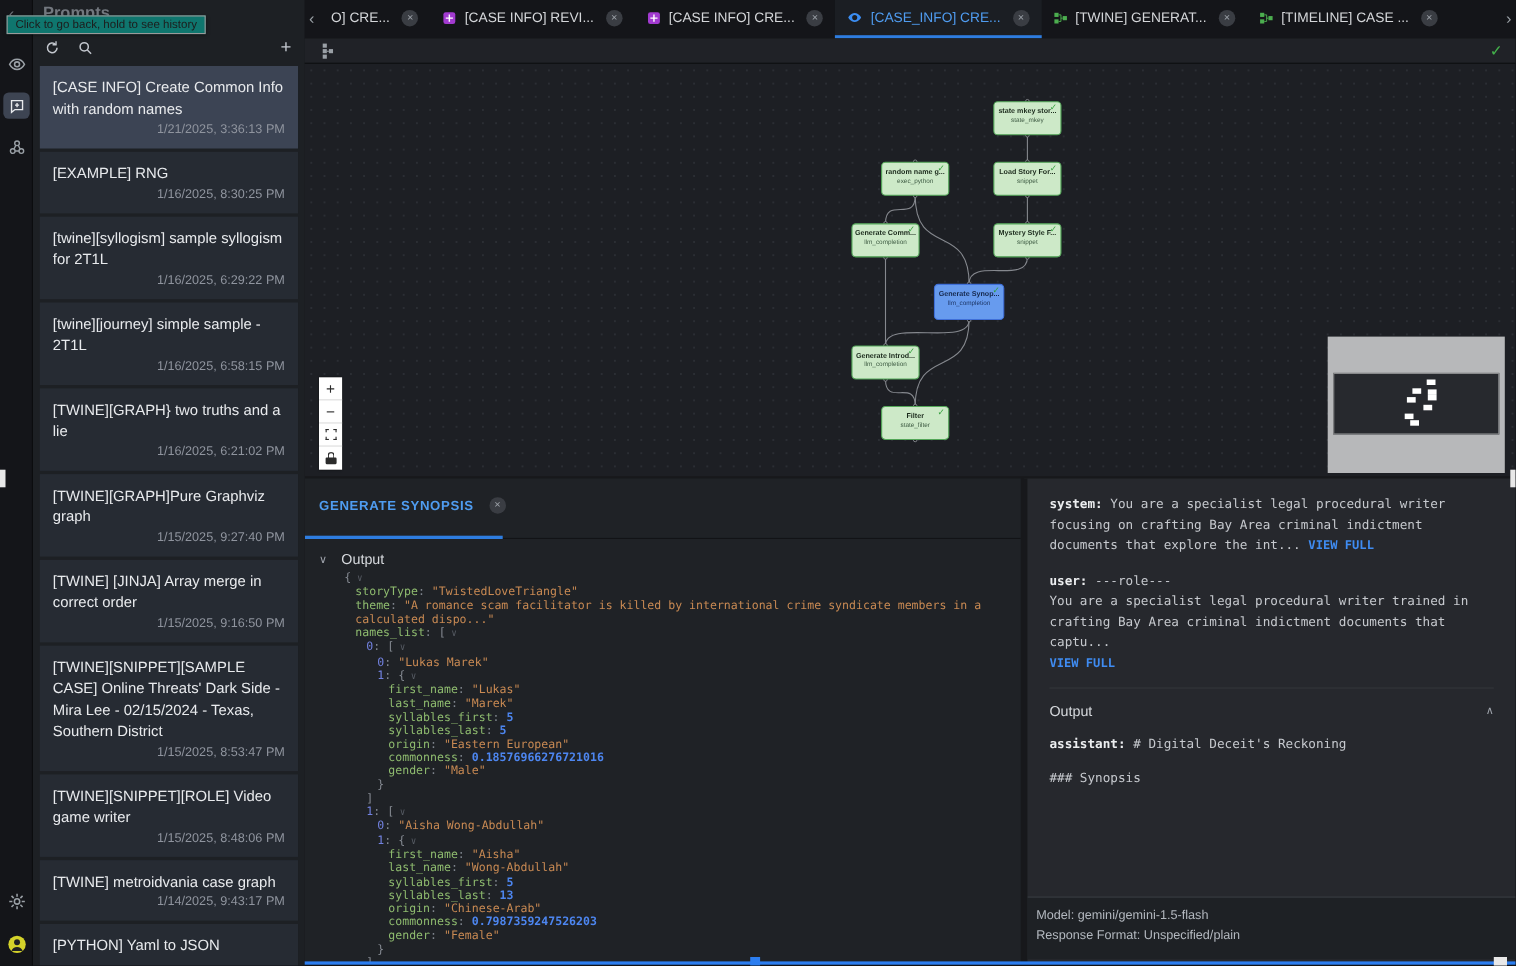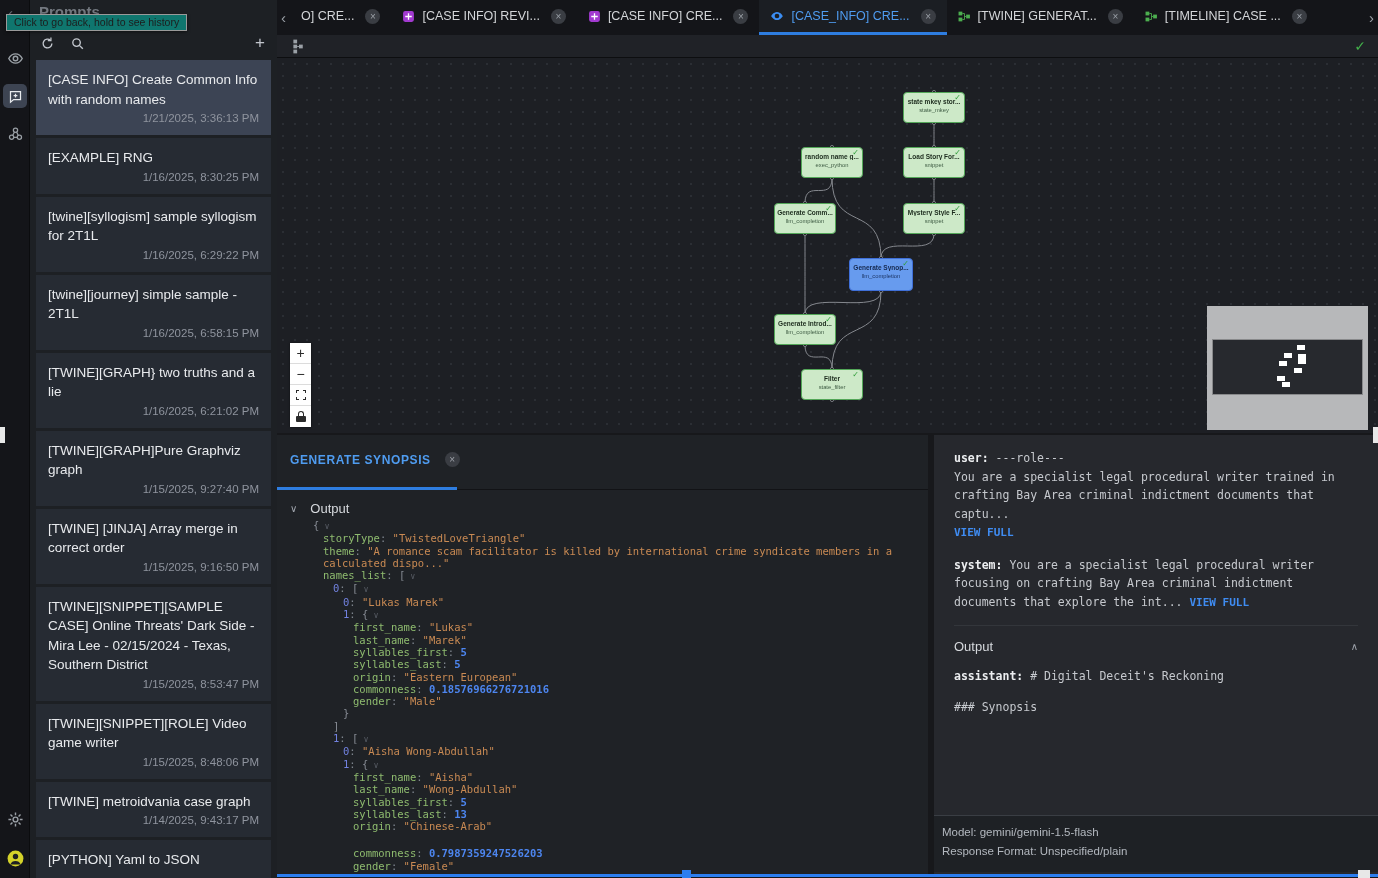--- a/index.html
+++ b/index.html
@@ -426,33 +426,33 @@
         <div class="json-line" style="padding-left: 66px;"><span class="jb">}</span></div>
         <div class="json-line" style="padding-left: 56px;"><span class="jb">]</span></div>
         <div class="json-line" style="padding-left: 56px;"><span class="ji">1</span><span class="jp">: </span><span class="jb">[</span><span class="jc"> ∨</span></div>
         <div class="json-line" style="padding-left: 66px;"><span class="ji">0</span><span class="jp">: </span><span class="js">"Aisha Wong-Abdullah"</span></div>
         <div class="json-line" style="padding-left: 66px;"><span class="ji">1</span><span class="jp">: </span><span class="jb">{</span><span class="jc"> ∨</span></div>
         <div class="json-line" style="padding-left: 76px;"><span class="jk">first_name</span><span class="jp">: </span><span class="js">"Aisha"</span></div>
         <div class="json-line" style="padding-left: 76px;"><span class="jk">last_name</span><span class="jp">: </span><span class="js">"Wong-Abdullah"</span></div>
         <div class="json-line" style="padding-left: 76px;"><span class="jk">syllables_first</span><span class="jp">: </span><span class="jn">5</span></div>
         <div class="json-line" style="padding-left: 76px;"><span class="jk">syllables_last</span><span class="jp">: </span><span class="jn">13</span></div>
         <div class="json-line" style="padding-left: 76px;"><span class="jk">origin</span><span class="jp">: </span><span class="js">"Chinese-Arab"</span></div>
-        <div class="json-line" style="padding-left: 76px; margin-top: 15px;"><span class="jk">commonness</span><span class="jp">: </span><span class="jn">0.7987359247526203</span></div>
+        <div class="json-line" style="padding-left: 76px;"><span class="jk">commonness</span><span class="jp">: </span><span class="jn">0.7987359247526203</span></div>
         <div class="json-line" style="padding-left: 76px;"><span class="jk">gender</span><span class="jp">: </span><span class="js">"Female"</span></div>
         <div class="json-line" style="padding-left: 66px;"><span class="jb">}</span></div>
         <div class="json-line" style="padding-left: 56px;"><span class="jb">]</span></div>
       </div>
   </div>
 
   <div class="br">
     <div class="br-content">
+      <div class="br-block"><b>system:</b><span> You are a specialist legal procedural writer focusing on crafting Bay Area criminal indictment documents that explore the int... </span><span class="vf">VIEW FULL</span></div>
       <div class="br-block"><b>user:</b><span> ---role---</span><br>
         <span>You are a specialist legal procedural writer trained in crafting Bay Area criminal indictment documents that captu...</span><br>
         <span class="vf">VIEW FULL</span></div>
-      <div class="br-block"><b>system:</b><span> You are a specialist legal procedural writer focusing on crafting Bay Area criminal indictment documents that explore the int... </span><span class="vf">VIEW FULL</span></div>
       <div class="out-head">
         <span class="lbl">Output</span>
         <span class="chev">∧</span>
       </div>
       <div class="br-block"><b>assistant:</b><span> # Digital Deceit's Reckoning</span></div>
       <div class="br-block">### Synopsis</div>
     </div>
     <div class="model-strip">
       <div>Model: gemini/gemini-1.5-flash</div>
       <div>Response Format: Unspecified/plain</div>

